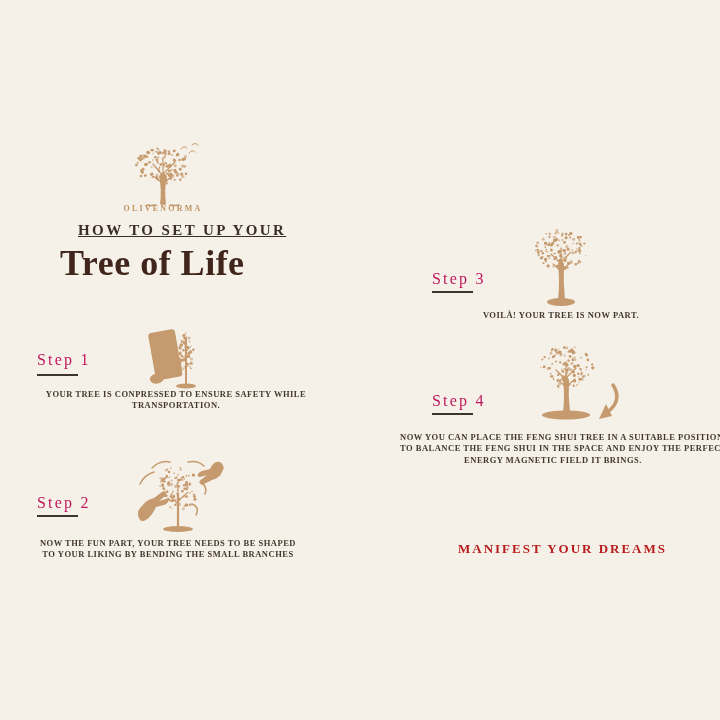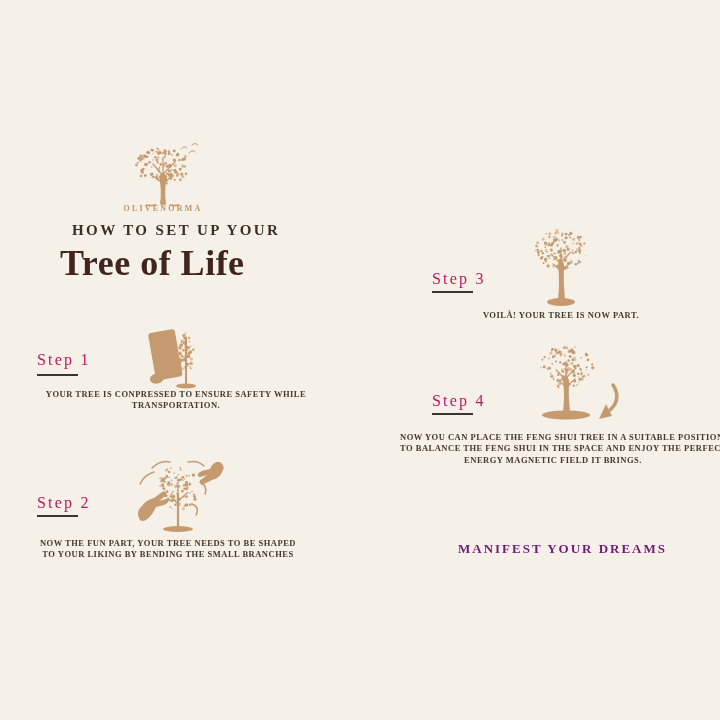--- a/index.html
+++ b/index.html
@@ -22,21 +22,21 @@
   .step-label{
     font-size:16px;letter-spacing:2.2px;color:#be185d;white-space:nowrap;
   }
   .step-rule{height:1.5px;background:#3a362e;}
   .caption{
     text-align:center;font-size:8.5px;font-weight:bold;color:#44382c;
     letter-spacing:0.5px;line-height:11.4px;
   }
   .caption span{display:block;white-space:nowrap;}
   .tagline{
-    font-size:13px;font-weight:bold;letter-spacing:2px;color:#701a75;
+    font-size:13px;font-weight:bold;letter-spacing:2px;color:#b91c1c;
     text-align:center;white-space:nowrap;
   }
   svg{display:block;overflow:visible;}
 </style>
 </head>
 <body>
 
 <div id="canvas">
 
   <section>
@@ -163,21 +163,21 @@
         <circle cx="57.2" cy="25.2" r="1.47" fill="#c59a6e"></circle>
         <path d="M37,60 Q39,46 36,32 L40,28 L44,32 Q41,46 43,60 Q40,62 37,60 Z" fill="#c59a6e"></path>
         <path d="M40,32 L30,20 M40,30 L52,18 M40,28 L40,14 M38,38 L30,32 M42,38 L50,31" fill="none" stroke="#c59a6e" stroke-width="1.2" stroke-linecap="round"></path>
         <path d="M33,61 Q28,62 24,61 M47,61 Q52,62 56,61" fill="none" stroke="#c59a6e" stroke-width="1.3" stroke-linecap="round"></path>
         <path d="M58,5 Q61,1 64,4 M66,9 Q69,5 72,8 M69,1 Q72,-2 75,1" fill="none" stroke="#c59a6e" stroke-width="1" stroke-linecap="round"></path>
       </svg>
     <div class="abs logo-word" style="left:103px;top:204px;width:120px;">OLIVENORMA</div>
   </section>
 
   <section>
-    <div class="abs eyebrow" style="left:72px;top:222px;">HOW TO SET UP YOUR</div>
+    <div class="abs eyebrow" style="left:78px;top:222px;text-decoration:underline;">HOW TO SET UP YOUR</div>
     <div class="abs big-title" style="left:60px;top:242px;">Tree of Life</div>
   </section>
 
   <section>
     <div class="abs step-label" style="left:37px;top:351px;">Step 1</div>
     <div class="abs step-rule" style="left:37px;top:374px;width:41px;"></div>
     <svg id="illus-step1" class="abs" style="left:122px;top:326px;" width="84" height="68" viewBox="0 0 84 68">
         <g transform="rotate(-10 42 30)">
           <rect x="30" y="5" width="27" height="48" rx="3" fill="#c59a6e"></rect>
           <ellipse cx="31" cy="51" rx="7" ry="5" fill="#c59a6e"></ellipse>

